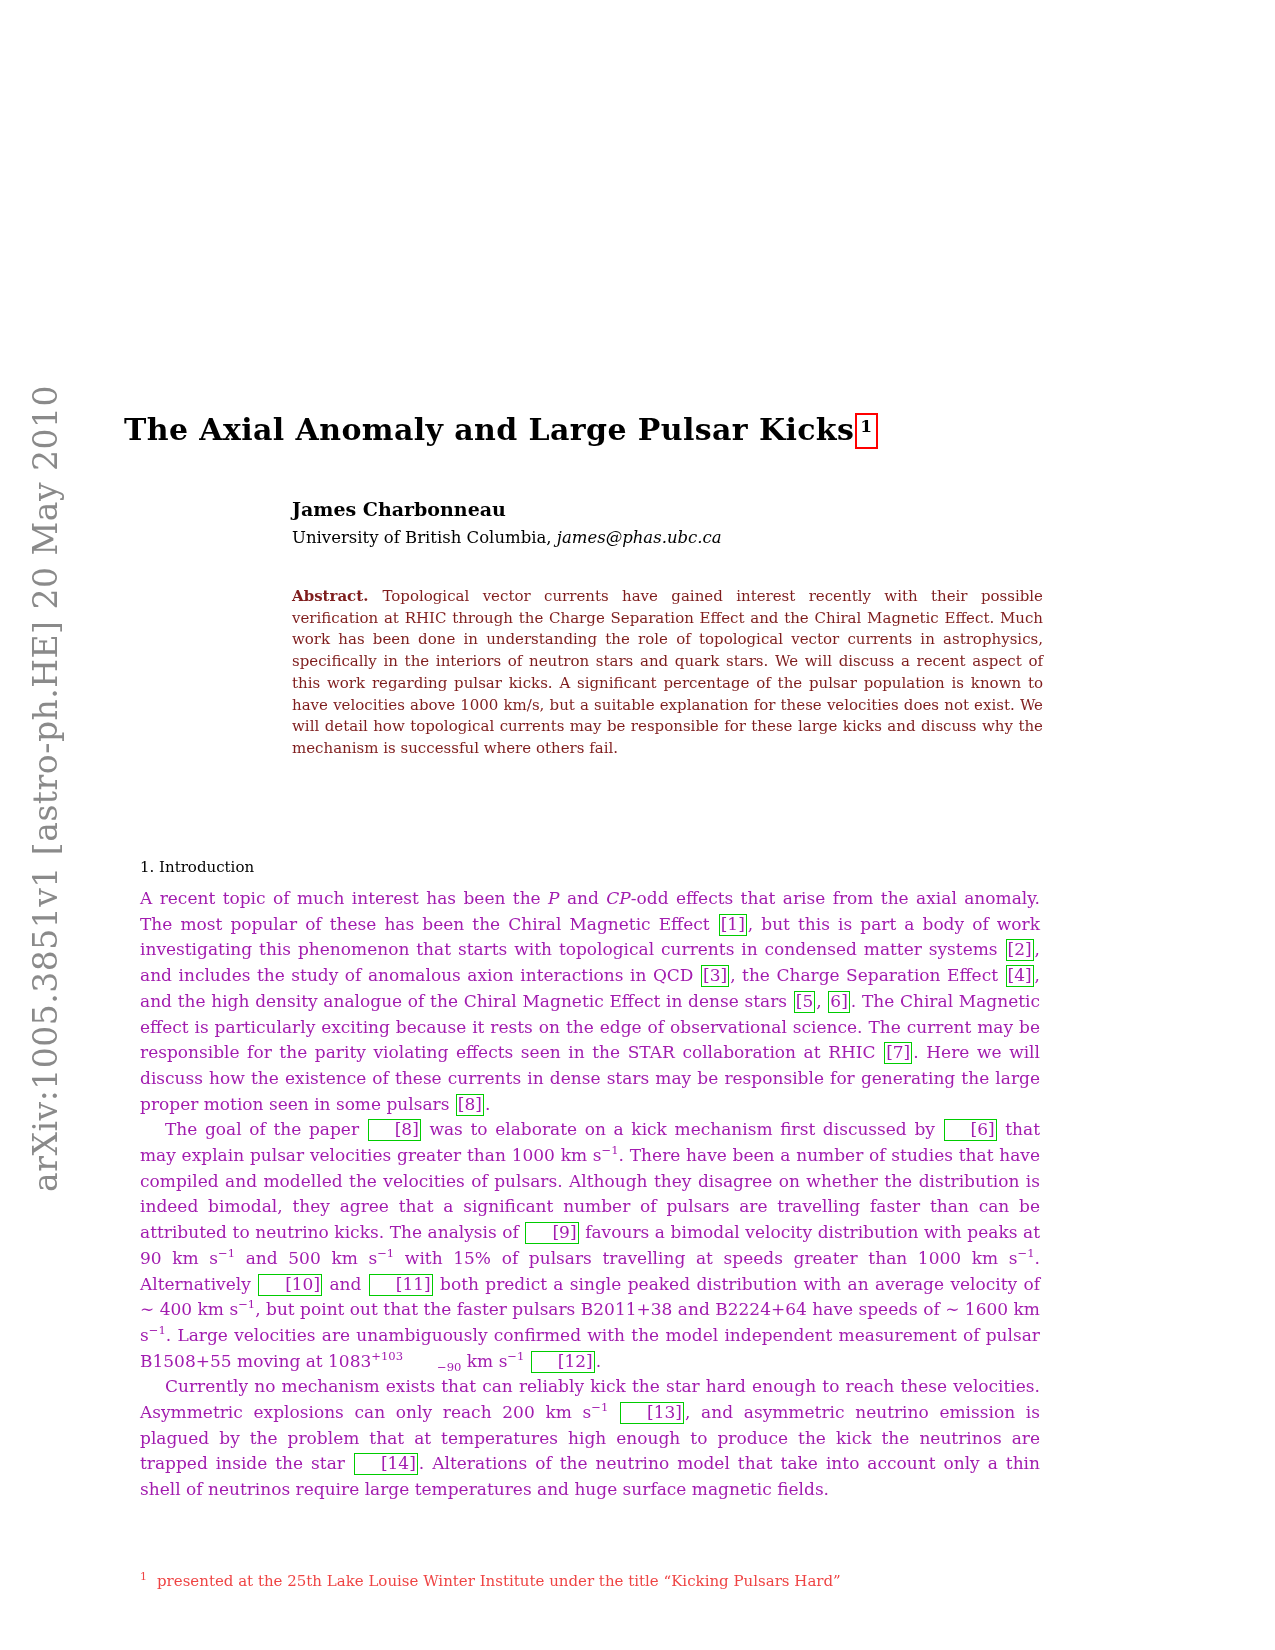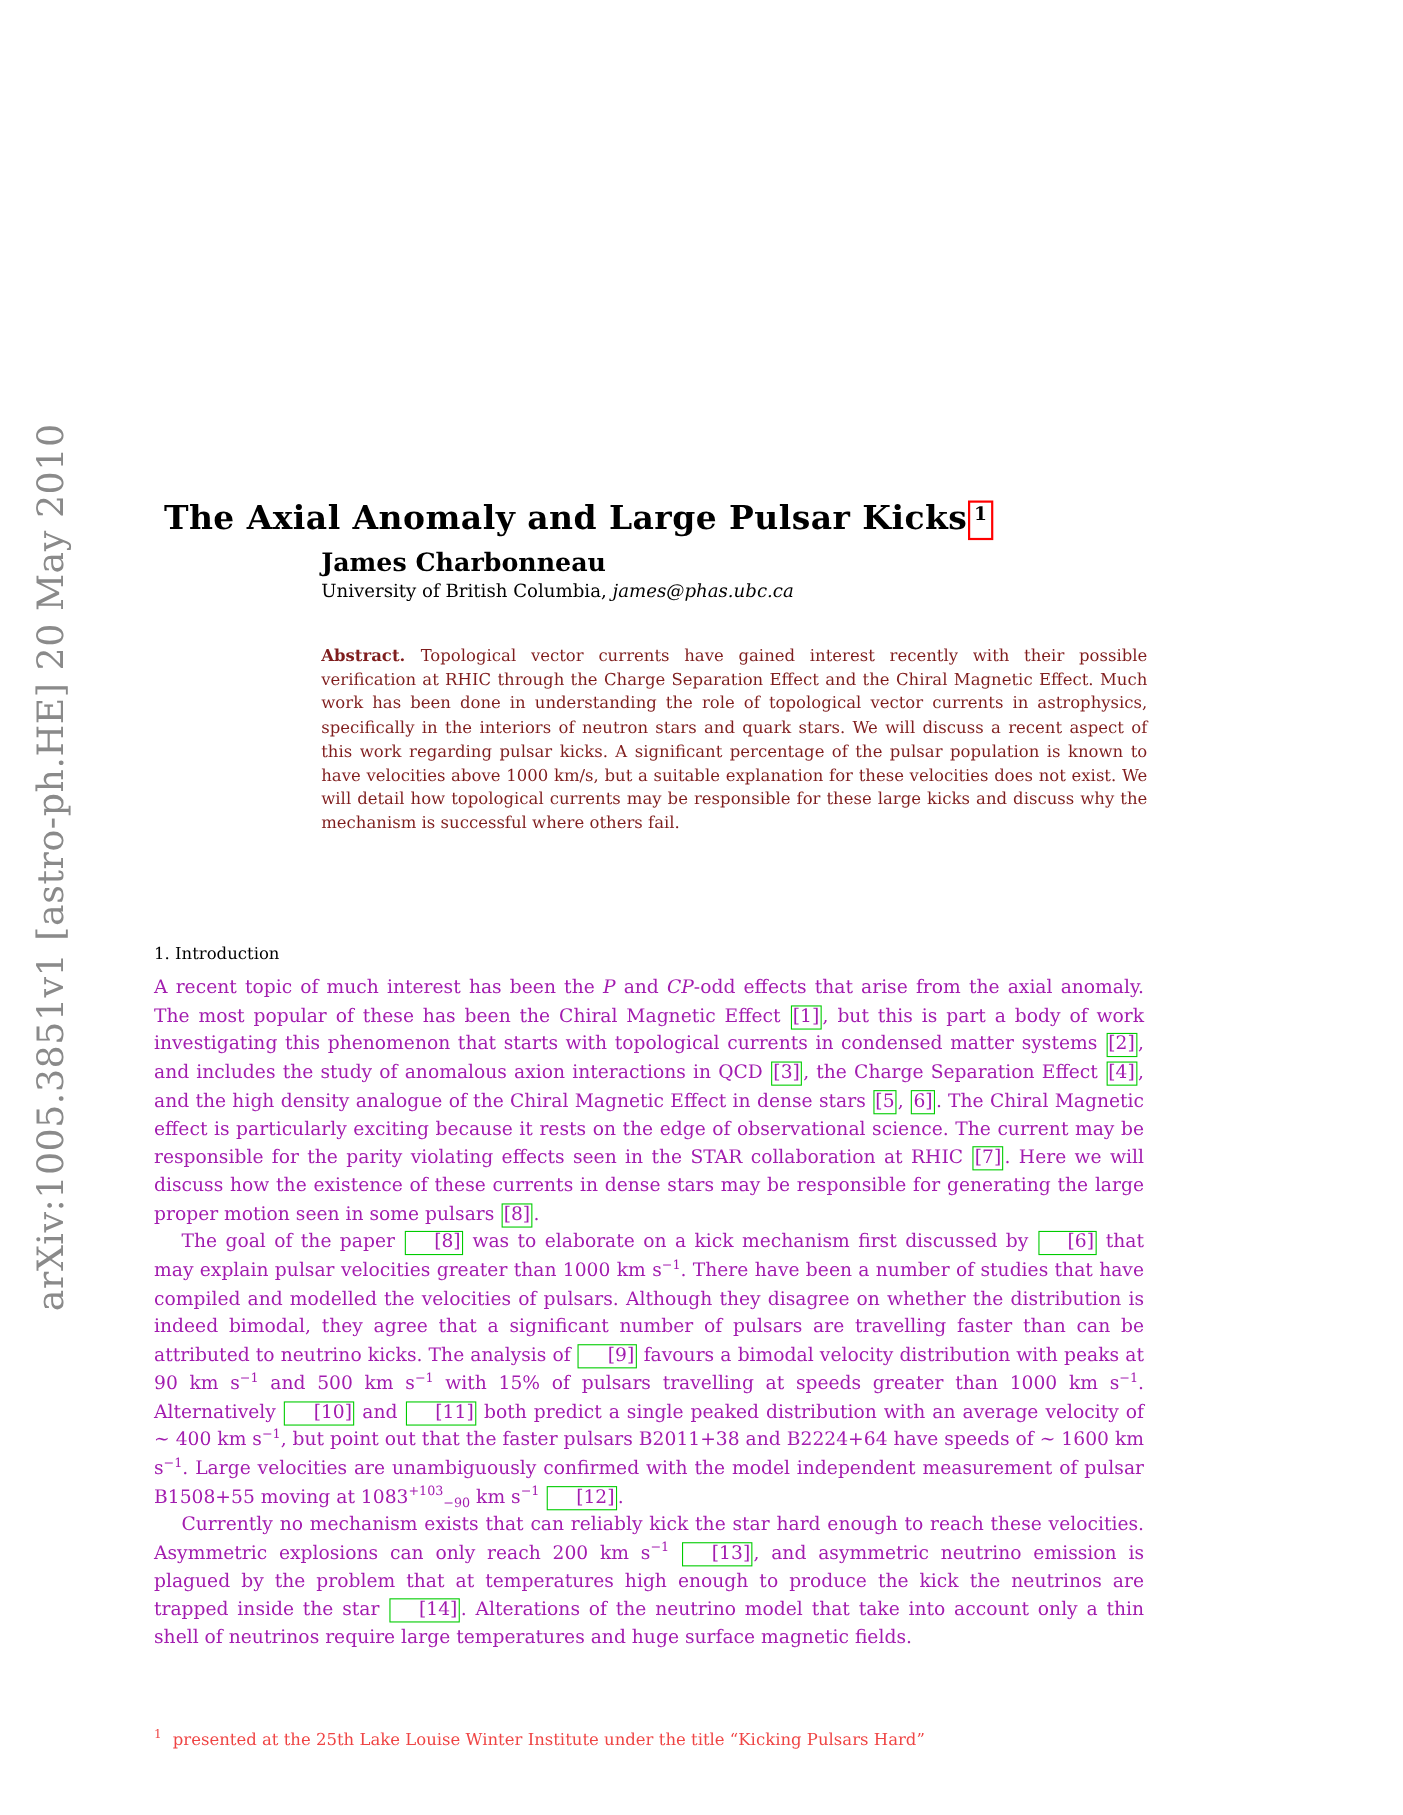--- a/index.html
+++ b/index.html
@@ -9,32 +9,32 @@
     overflow:hidden;
   }
   
   .arxiv-sidebar{
     position:absolute;left:26px;top:1192px;width:822px;height:44px;
     transform:rotate(-90deg);transform-origin:top left;
     font-size:33px;color:#8a8a8a;white-space:nowrap;letter-spacing:0.5px;
   }
   
   .title{
-    position:absolute;left:149px;top:412px;width:980px;
-    font-size:30px;font-weight:bold;letter-spacing:0.4px;color:#000;margin-top:42px;
+    position:absolute;left:124px;top:412px;width:980px;
+    font-size:30px;font-weight:bold;letter-spacing:0.4px;color:#000;
   }
   .title .fn-marker{
     display:inline-block;border:2px solid #ff0000;color:#000;
     font-size:17px;font-weight:bold;line-height:1;padding:3px 3px 12px 3px;
     vertical-align:8px;margin-left:1px;
   }
   
   .author-name{
     position:absolute;left:292px;top:498px;
-    font-size:23px;font-weight:bold;color:#000;
+    font-size:19px;font-weight:bold;color:#000;
   }
   .affiliation{
     position:absolute;left:292px;top:528px;
     font-size:16.5px;color:#000;
   }
   .affiliation .email{font-style:italic;}
   
   .abstract{
     position:absolute;left:292px;top:586px;width:751px;
     font-size:15px;line-height:21.7px;text-align:justify;color:#7f1d1d;
@@ -51,21 +51,21 @@
     font-size:17px;line-height:25.7px;text-align:justify;color:#a21caf;
   }
   .intro-body p{margin:0;padding:0;}
   .intro-body p.indent{text-indent:25px;}
   .cite{
     border:1.5px solid #00cc00;display:inline-block;line-height:1;
     padding:1px 1px 2px 1px;margin:0 1px;
   }
   .cal{font-style:italic;font-family:"DejaVu Serif",serif;}
   sup{font-size:68%;line-height:0;}
-  sub{font-size:68%;line-height:0;}
+  sub{font-size:68%;line-height:0;margin-left:34px;}
   
   .footnote{
     position:absolute;left:140px;top:1572px;width:900px;
     font-size:15px;color:#ef4444;
   }
   .footnote .fn-sup{font-size:11px;vertical-align:6px;margin-right:10px;}
 </style>
 </head>
 <body>
 

